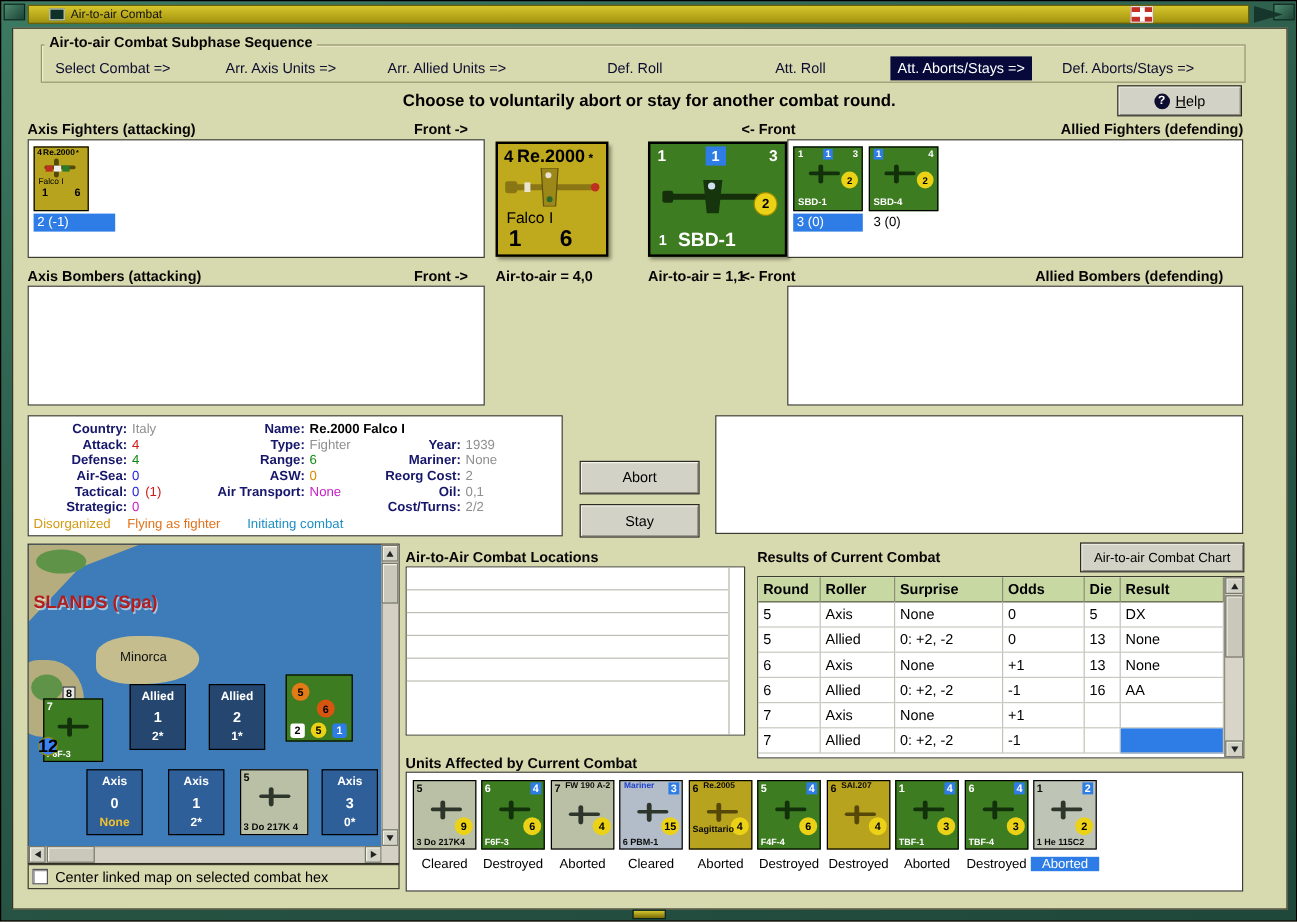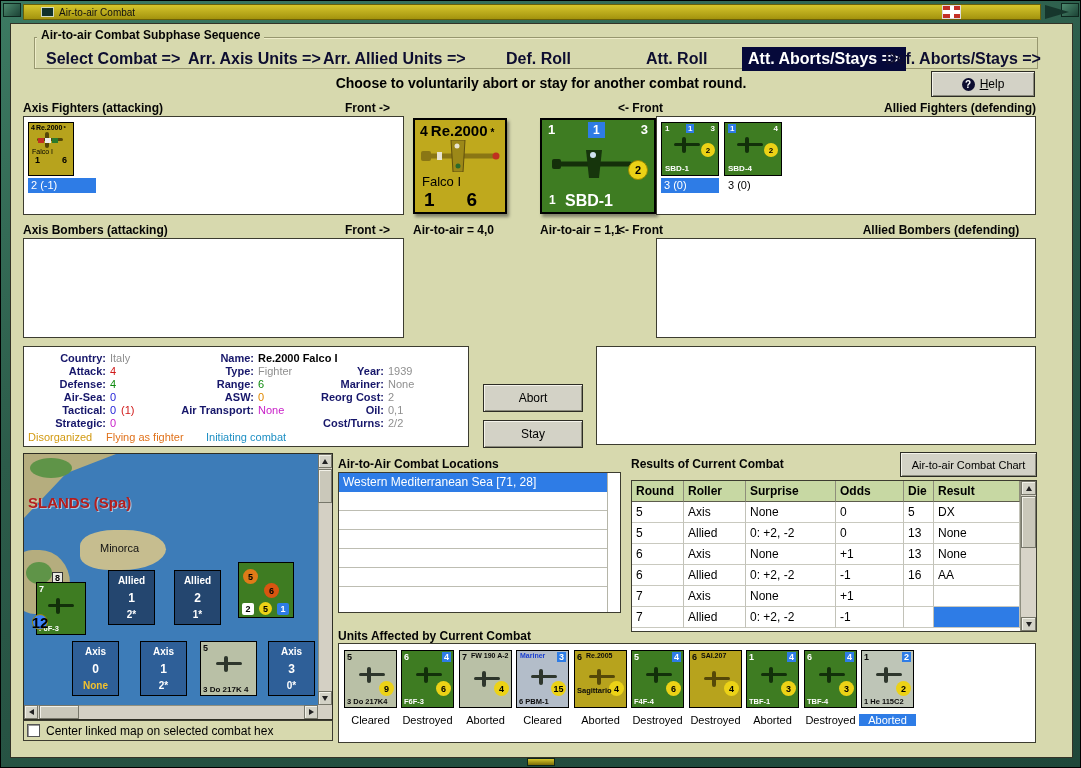--- a/index.html
+++ b/index.html
@@ -12,21 +12,21 @@
 #title-icon{width:13px;height:10px;background:#10302a;border:1px solid #cfd8c0;display:inline-block;flex:0 0 auto}
 #title-text{font-size:10px;color:#111}
 #flag{left:941px;top:4px;width:19px;height:14px;background:#c43026;border:1px solid #ddd}
 #flag::before{content:"";position:absolute;left:0;top:4px;width:100%;height:4px;background:#fff}
 #flag::after{content:"";position:absolute;left:7px;top:0;width:4px;height:100%;background:#fff}
 #frame-arrow{left:1044px;top:4px;width:0;height:0;border-top:7px solid transparent;border-bottom:7px solid transparent;border-left:24px solid #16362c}
 #content{left:9px;top:22px;width:1063px;height:735px;background:#d7d9ae;border:1px solid #333327}
 #bottom-orn{left:526px;top:757px;width:28px;height:8px;background:linear-gradient(180deg,#d6c62c,#7a6c08);border:1px solid #0e271e}
 
 .lbl{font-size:12px;font-weight:bold;color:#050505;white-space:nowrap}
-.s{font-size:16px;font-weight:bold;color:#0d0d30;white-space:nowrap}
+.s{font-size:12px;font-weight:normal;color:#0d0d30;white-space:nowrap}
 .s.active{background:#06093a;color:#fff;padding:3px 6px}
 #instr{font-size:14px;font-weight:bold;color:#000;text-align:center}
 #gbox{border:1px solid #97976f;box-shadow:inset 1px 1px 0 #efedc9}
 #gbtitle{background:#d7d9ae;padding:0 4px}
 
 .btn{background:#d3d2c6;border:1px solid #2c2c24;box-shadow:inset 1px 1px 0 #f4f3ea,inset -1px -1px 0 #8b8b7d;font-size:12px;color:#000;display:flex;align-items:center;justify-content:center;gap:5px;font-family:inherit;cursor:default}
 .help-ico{width:13px;height:13px;border-radius:50%;background:#0d0d30;color:#fff;font-size:10px;font-weight:bold;display:flex;align-items:center;justify-content:center}
 .help-lab::first-letter{text-decoration:underline}
 .panel{background:#fff;border:1px solid #3c3c30}
 .sel-strip{position:absolute;height:15px;background:#2e7ce6;color:#fff;font-size:11px;line-height:15px;padding-left:3px;white-space:nowrap}
@@ -386,21 +386,20 @@
   </div>
 
   <div class="abs" id="cbrow" style="left:22px;top:719px;width:310px;height:21px">
     <span class="cb"></span>
     <span class="cblab">Center linked map on selected combat hex</span>
   </div>
 
   <div class="abs lbl" style="left:337px;top:456px">Air-to-Air Combat Locations</div>
   <div class="abs panel" id="loclist" style="left:337px;top:471px;width:283px;height:141px">
     <div class="rows">
-      <div class="loc-sel">Western Mediterranean Sea [71, 28]</div>
       <div class="loc-empty"></div>
       <div class="loc-empty"></div>
       <div class="loc-empty"></div>
       <div class="loc-empty"></div>
       <div class="loc-empty"></div>
     </div>
     <div class="scroll"></div>
   </div>
 
   <div class="abs lbl" style="left:337px;top:628px">Units Affected by Current Combat</div>

